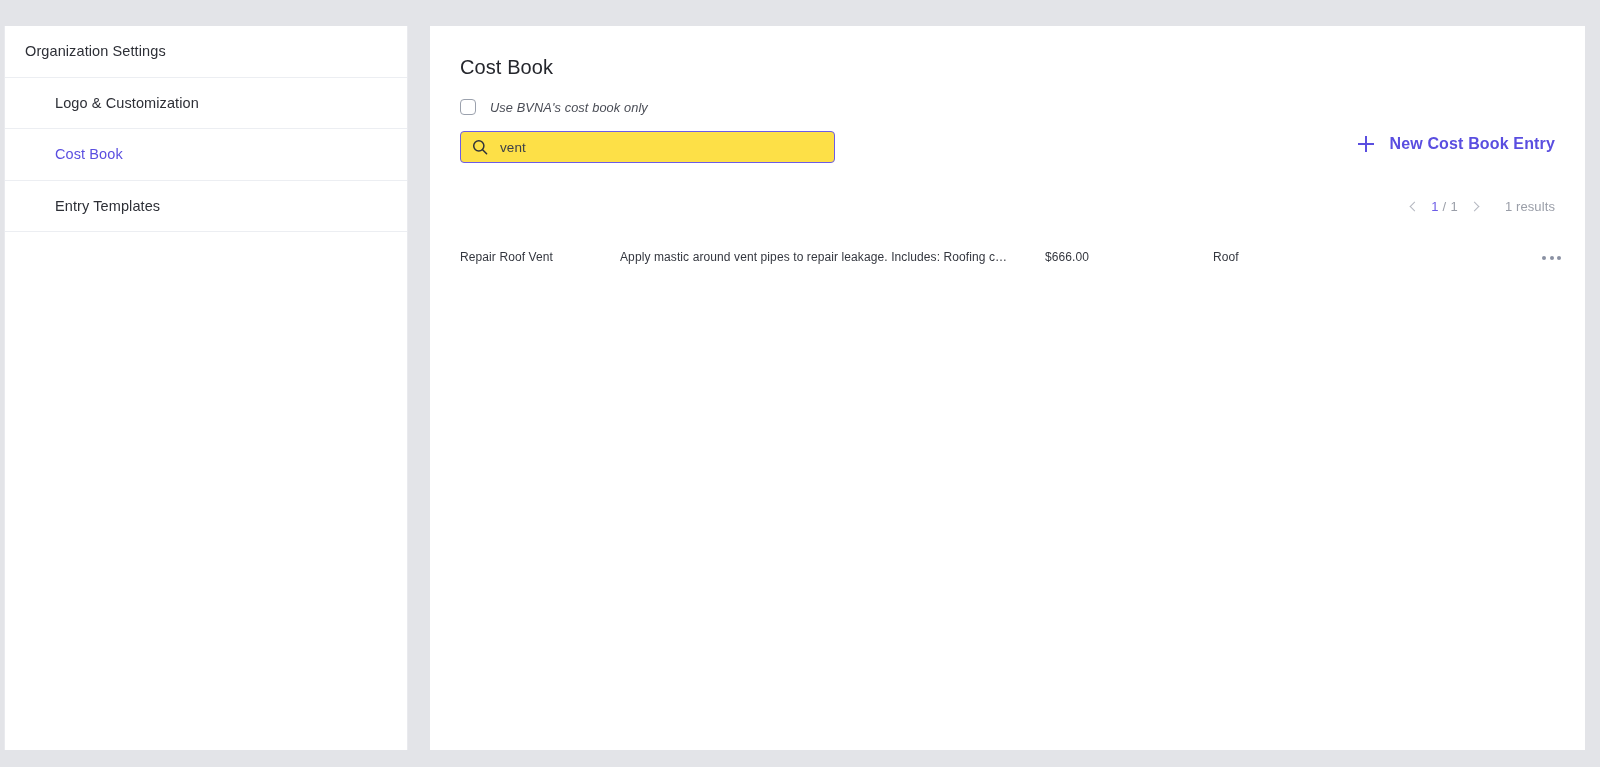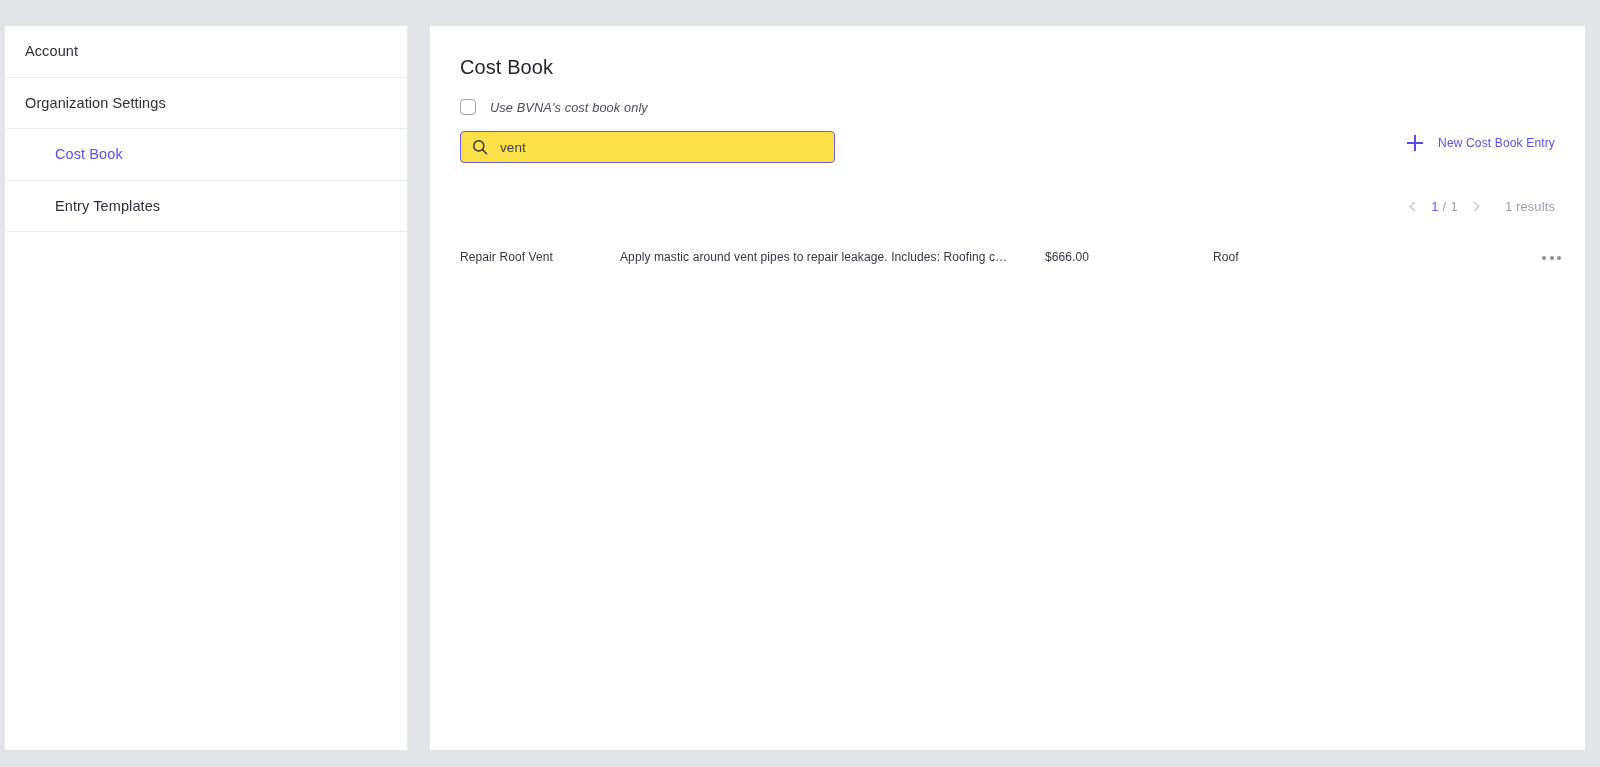--- a/index.html
+++ b/index.html
@@ -150,22 +150,22 @@
   }
   .plus-icon::before, .plus-icon::after {
     content: "";
     position: absolute;
     background: #5a4ee0;
   }
   .plus-icon::before { left: 0; top: 7px; width: 16px; height: 1.6px; }
   .plus-icon::after { top: 0; left: 7px; height: 16px; width: 1.6px; }
   .new-entry-label {
     margin-left: 15px;
-    font-size: 12px;
-    font-weight: normal;
+    font-size: 16px;
+    font-weight: bold;
     letter-spacing: 0.15px;
   }
 
   
   .pagination {
     position: absolute;
     right: 30px;
     top: 152px;
     display: flex;
     align-items: center;
@@ -257,28 +257,28 @@
     display: block;
   }
 </style>
 </head>
 <body>
 
 <div class="app">
 
   <nav class="sidebar">
 
-    <div class="nav-item level-1">
-      <span class="nav-label">Account</span>
-    </div>
 
     <div class="nav-item level-1">
       <span class="nav-label">Organization Settings</span>
     </div>
 
+    <div class="nav-item level-2">
+      <span class="nav-label">Logo &amp; Customization</span>
+    </div>
 
 
     <div class="nav-item level-2 active">
       <span class="nav-label">Cost Book</span>
     </div>
 
     <div class="nav-item level-2">
       <span class="nav-label">Entry Templates</span>
     </div>
 

